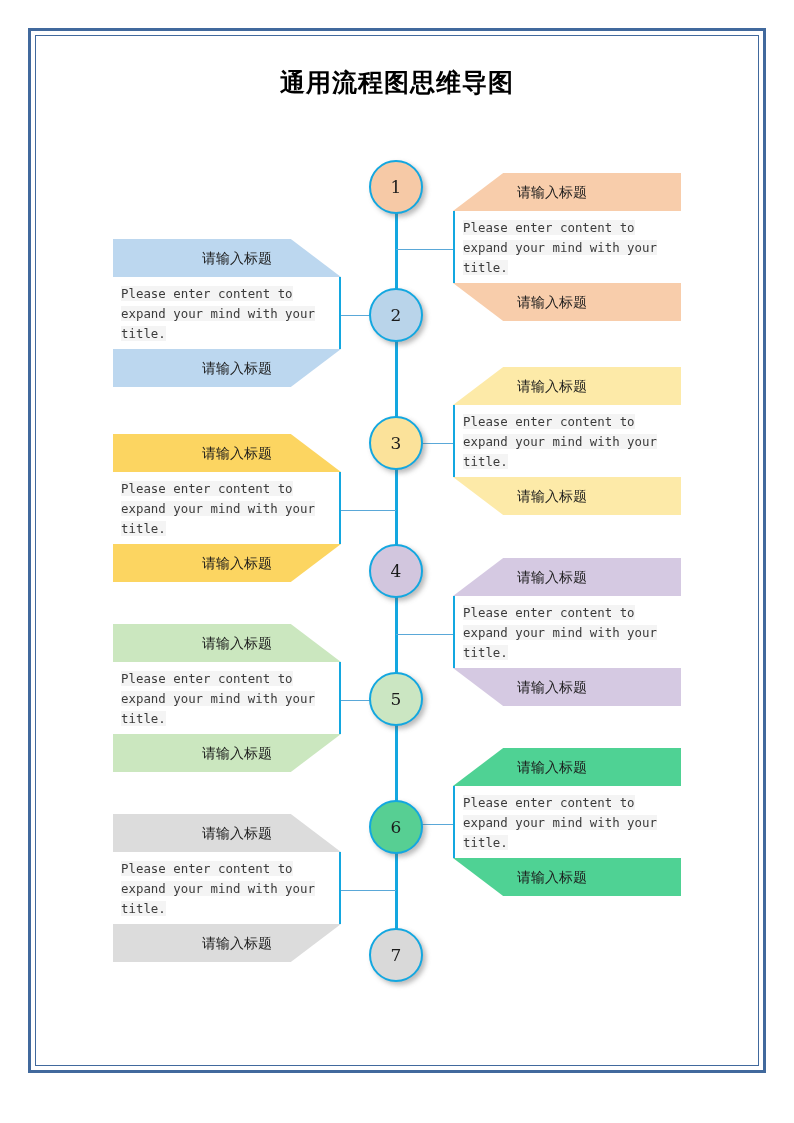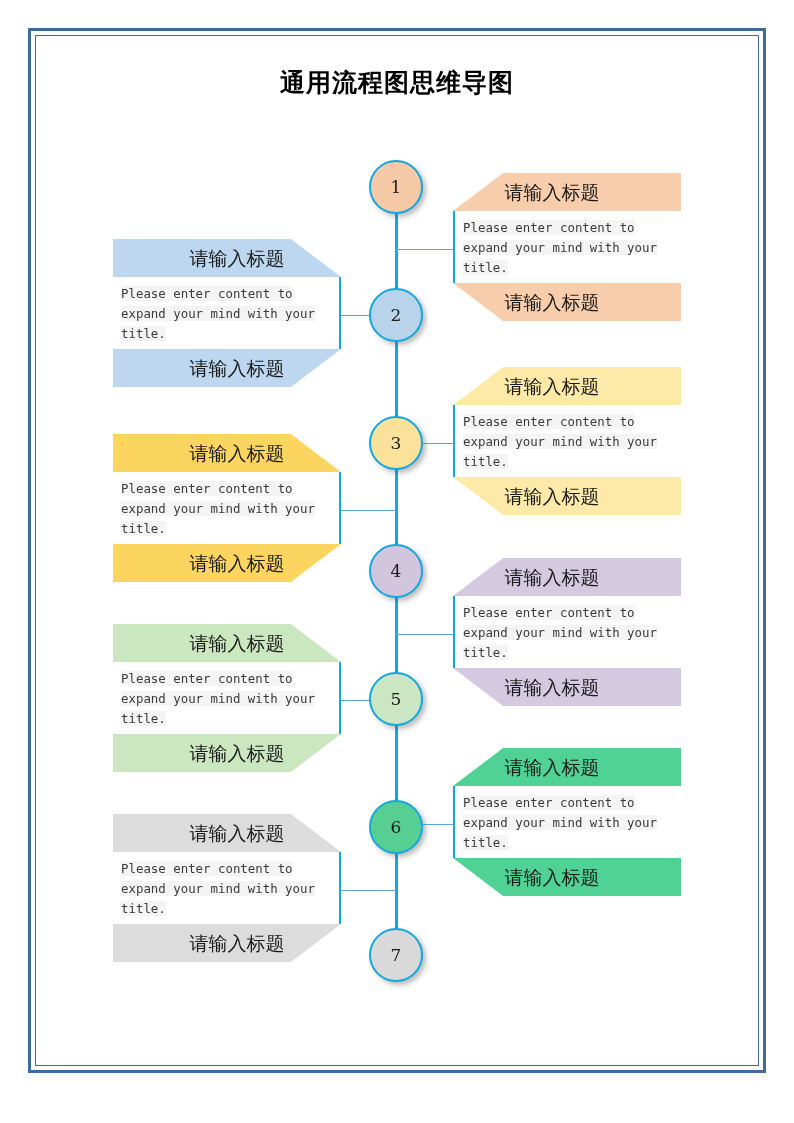--- a/index.html
+++ b/index.html
@@ -96,21 +96,21 @@
 
   
   .card {
     position: absolute;
     width: 228px;
   }
   .card .band {
     height: 38px;
     line-height: 38px;
     font-family: "DejaVu Sans", sans-serif;
-    font-size: 19px;
+    font-size: 14px;
     color: #1b1b1b;
     box-sizing: border-box;
   }
   .card .body {
     background: #ffffff;
     box-sizing: border-box;
     padding: 7px 8px 5px 8px;
     min-height: 62px;
   }
   .card .body p {

